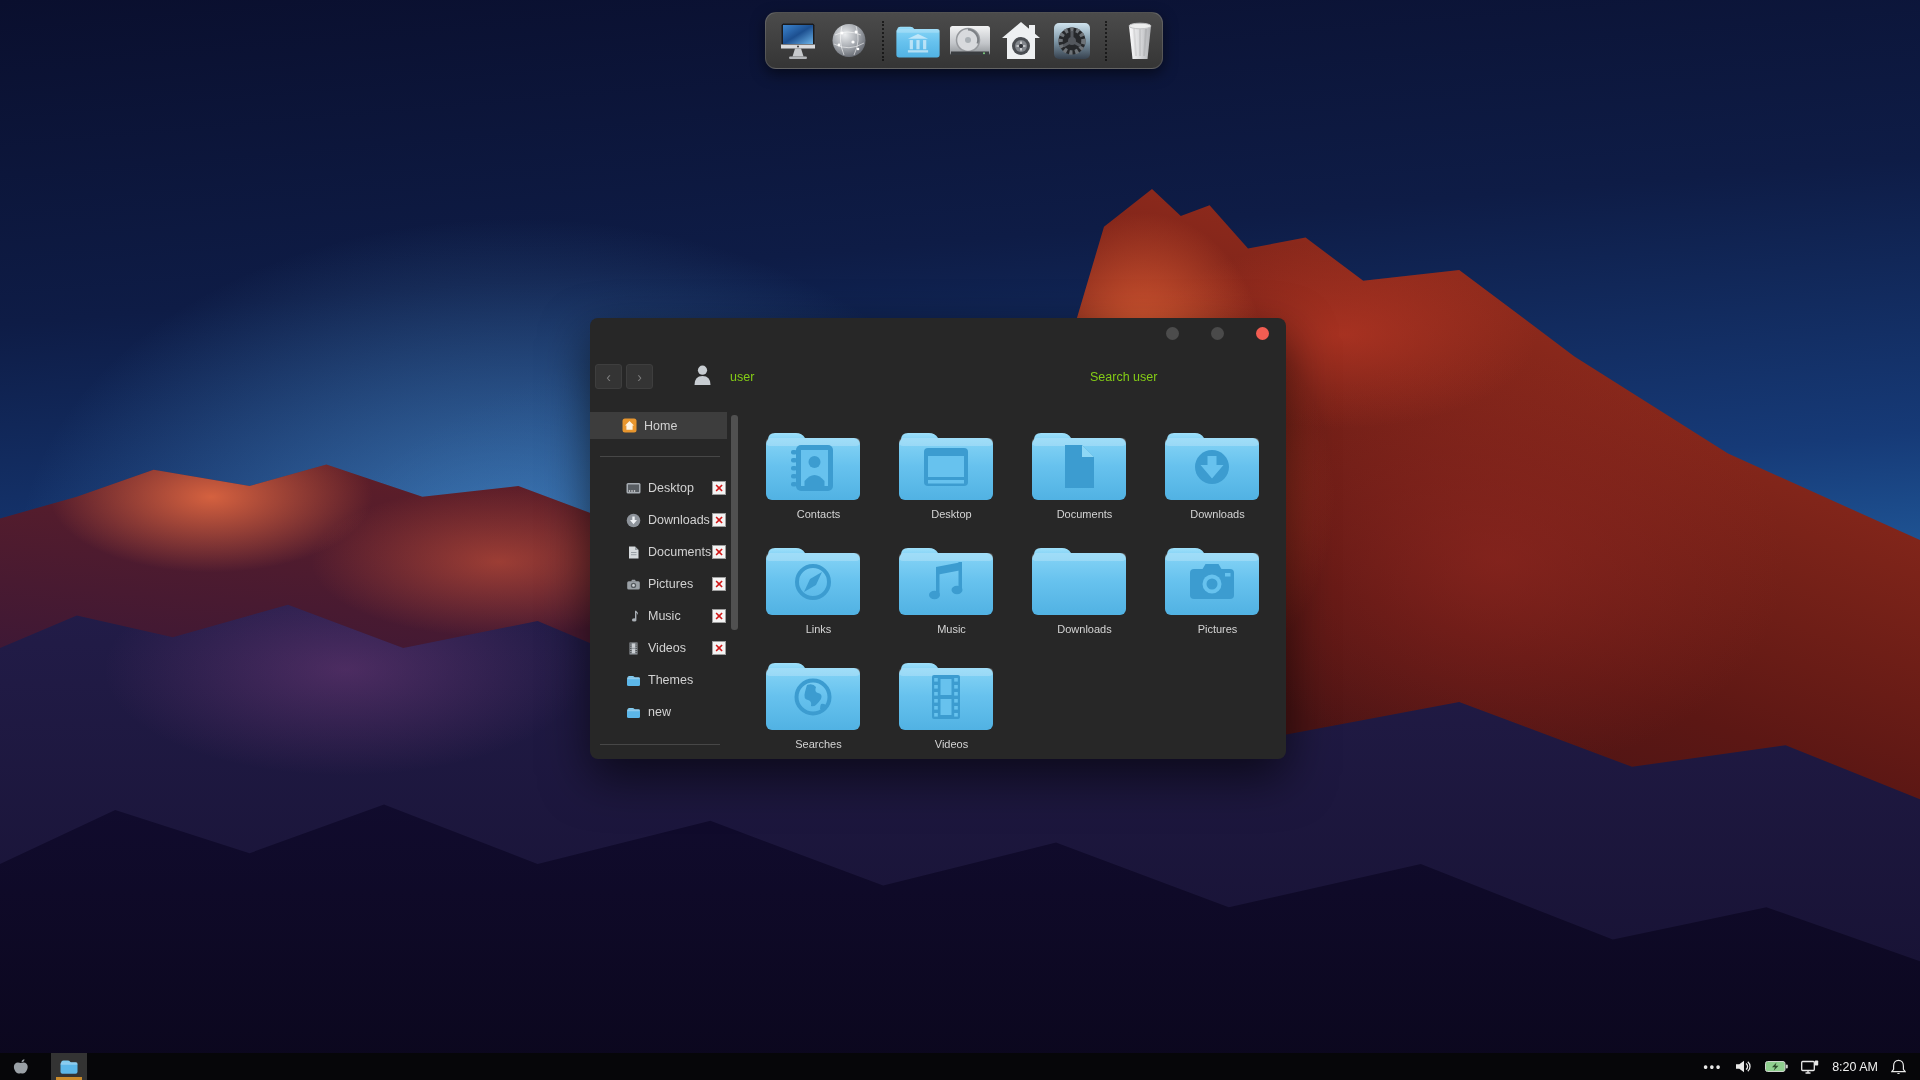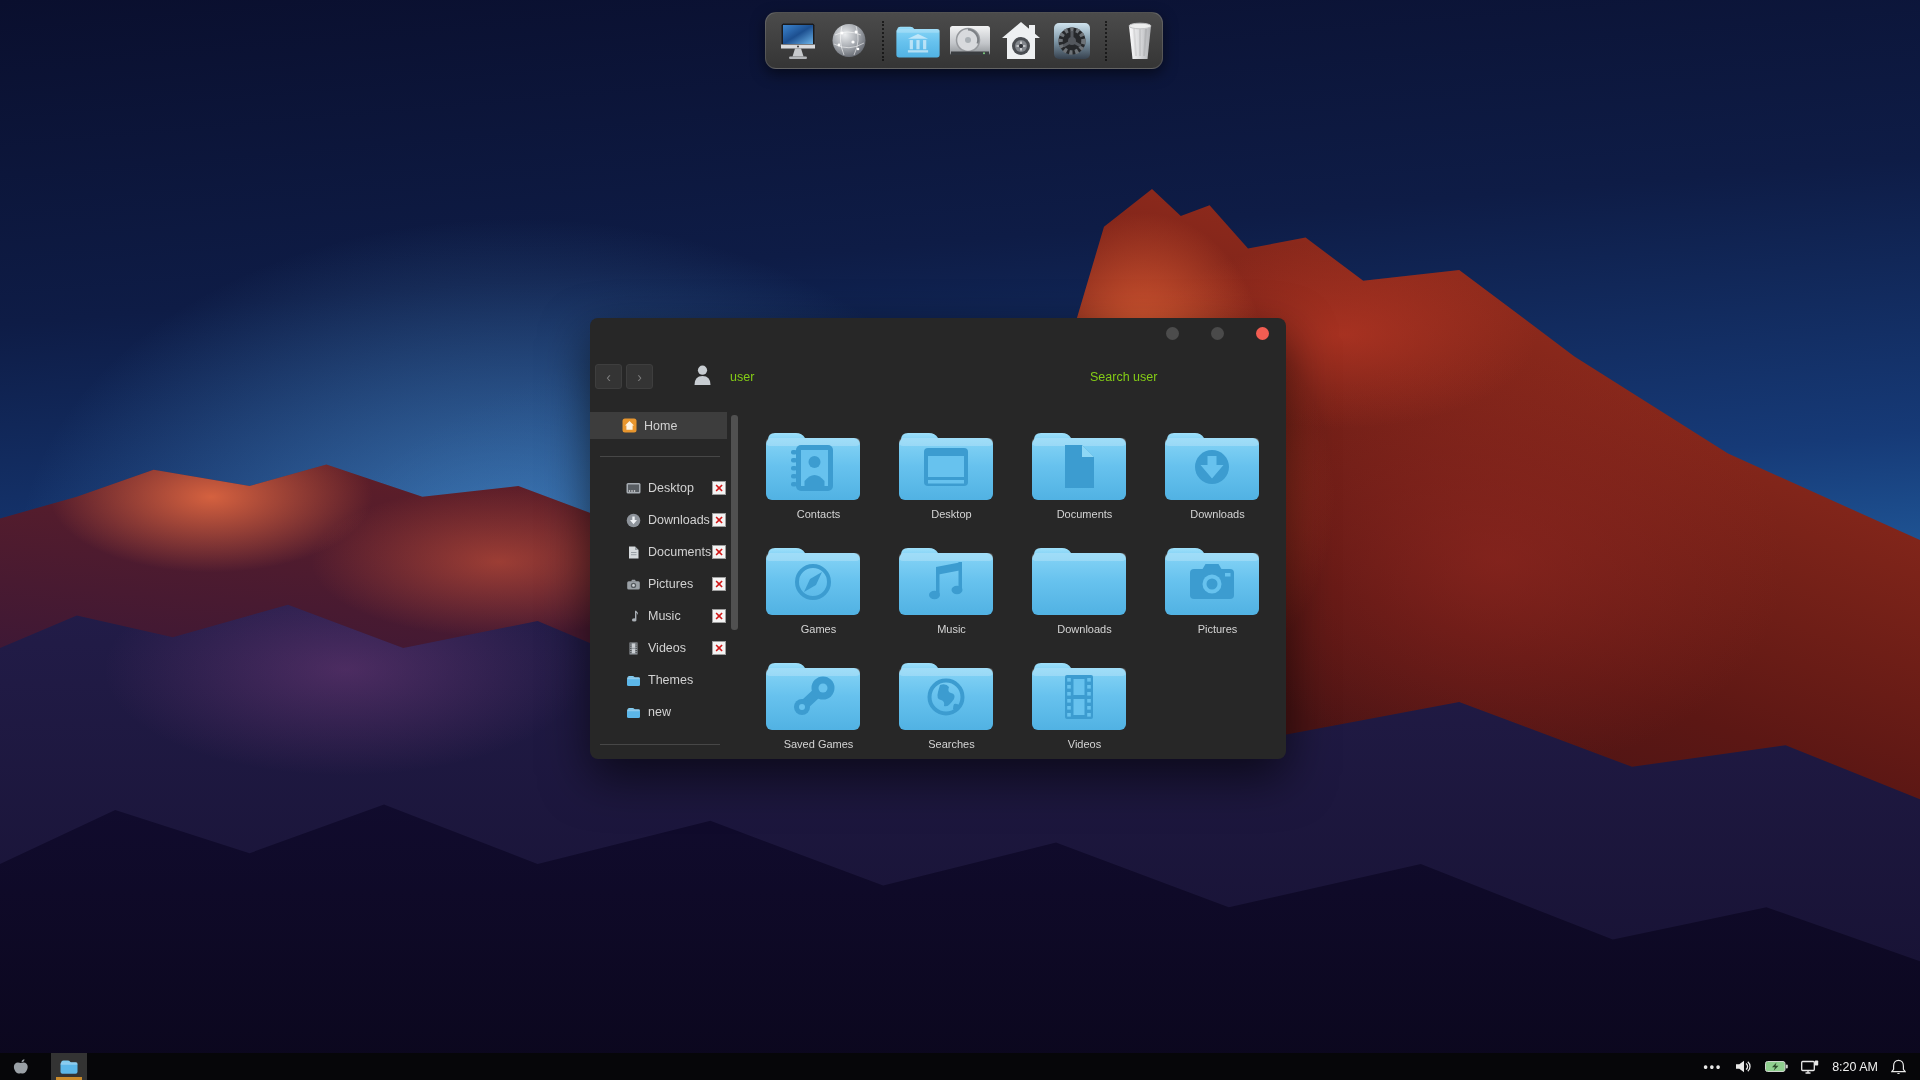--- a/index.html
+++ b/index.html
@@ -470,21 +470,21 @@
       <div class="cell">
         <svg width="100" height="78" viewBox="0 0 100 78">
           <path d="M5 15 q0-7 7-7 h21 q6 0 9 5 l4 5 z" fill="url(#gt)"></path>
           <rect x="3" y="13" width="94" height="62" rx="6" fill="url(#gf)"></rect>
           <rect x="3" y="13" width="94" height="8" rx="4" fill="rgba(255,255,255,.22)"></rect>
           <g>
             <circle cx="50" cy="42" r="16" fill="none" stroke="#3c9cd0" stroke-width="4"></circle>
             <path d="M59 32 l-6 13 -12 7 6-13 z" fill="#3c9cd0"></path>
           </g>
         </svg>
-        <div class="flabel">Games</div>
+        <div class="flabel">Links</div>
       </div>
 
       <div class="cell">
         <svg width="100" height="78" viewBox="0 0 100 78">
           <path d="M5 15 q0-7 7-7 h21 q6 0 9 5 l4 5 z" fill="url(#gt)"></path>
           <rect x="3" y="13" width="94" height="62" rx="6" fill="url(#gf)"></rect>
           <rect x="3" y="13" width="94" height="8" rx="4" fill="rgba(255,255,255,.22)"></rect>
           <g fill="#3c9cd0">
             <path d="M40 27 L66 22 L66 30 L40 35 z"></path>
             <rect x="40" y="27" width="3.5" height="27"></rect>
@@ -514,35 +514,20 @@
             <path d="M40 30 l3.5-6 h13 l3.5 6 z" fill="#3c9cd0"></path>
             <rect x="28" y="29" width="44" height="30" rx="4" fill="#3c9cd0"></rect>
             <circle cx="50" cy="44" r="9.5" fill="#67c2ee"></circle>
             <circle cx="50" cy="44" r="5.5" fill="#3c9cd0"></circle>
             <rect x="63" y="33" width="5.5" height="3.5" fill="#67c2ee"></rect>
           </g>
         </svg>
         <div class="flabel">Pictures</div>
       </div>
 
-      <div class="cell">
-        <svg width="100" height="78" viewBox="0 0 100 78">
-          <path d="M5 15 q0-7 7-7 h21 q6 0 9 5 l4 5 z" fill="url(#gt)"></path>
-          <rect x="3" y="13" width="94" height="62" rx="6" fill="url(#gf)"></rect>
-          <rect x="3" y="13" width="94" height="8" rx="4" fill="rgba(255,255,255,.22)"></rect>
-          <g>
-            <path d="M41 50 L55 37" stroke="#3c9cd0" stroke-width="10" stroke-linecap="round"></path>
-            <circle cx="60" cy="33" r="11.5" fill="#3c9cd0"></circle>
-            <circle cx="60" cy="33" r="4.5" fill="#67c2ee"></circle>
-            <circle cx="39" cy="52" r="8" fill="#3c9cd0"></circle>
-            <circle cx="39" cy="52" r="3" fill="#67c2ee"></circle>
-          </g>
-        </svg>
-        <div class="flabel">Saved Games</div>
-      </div>
 
       <div class="cell">
         <svg width="100" height="78" viewBox="0 0 100 78">
           <path d="M5 15 q0-7 7-7 h21 q6 0 9 5 l4 5 z" fill="url(#gt)"></path>
           <rect x="3" y="13" width="94" height="62" rx="6" fill="url(#gf)"></rect>
           <rect x="3" y="13" width="94" height="8" rx="4" fill="rgba(255,255,255,.22)"></rect>
           <g>
             <circle cx="50" cy="42" r="16.5" fill="none" stroke="#3c9cd0" stroke-width="4"></circle>
             <path d="M44 30 q6-2 9 2 q-2 5 2 6 q5 1 3 6 q-6 9 -10 7 q1-5-3-6 q-5-1-3-8 q1-4 2-7 z" fill="#3c9cd0"></path>
             <path d="M58 49 q4-1 5 2 q-3 4-6 3 q0-3 1-5 z" fill="#3c9cd0"></path>

